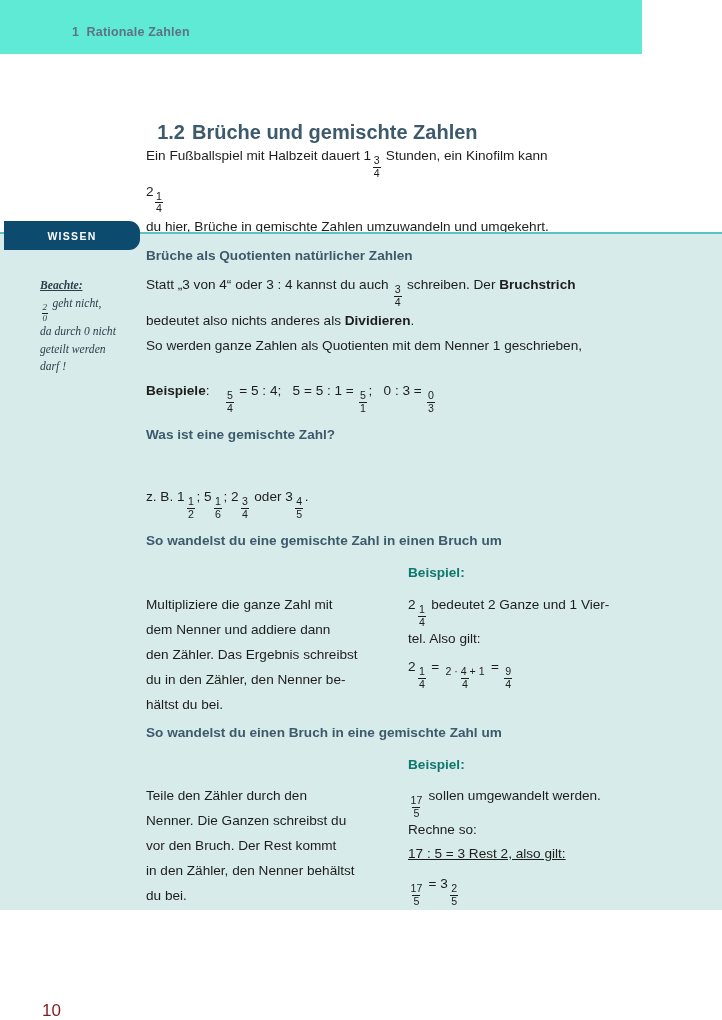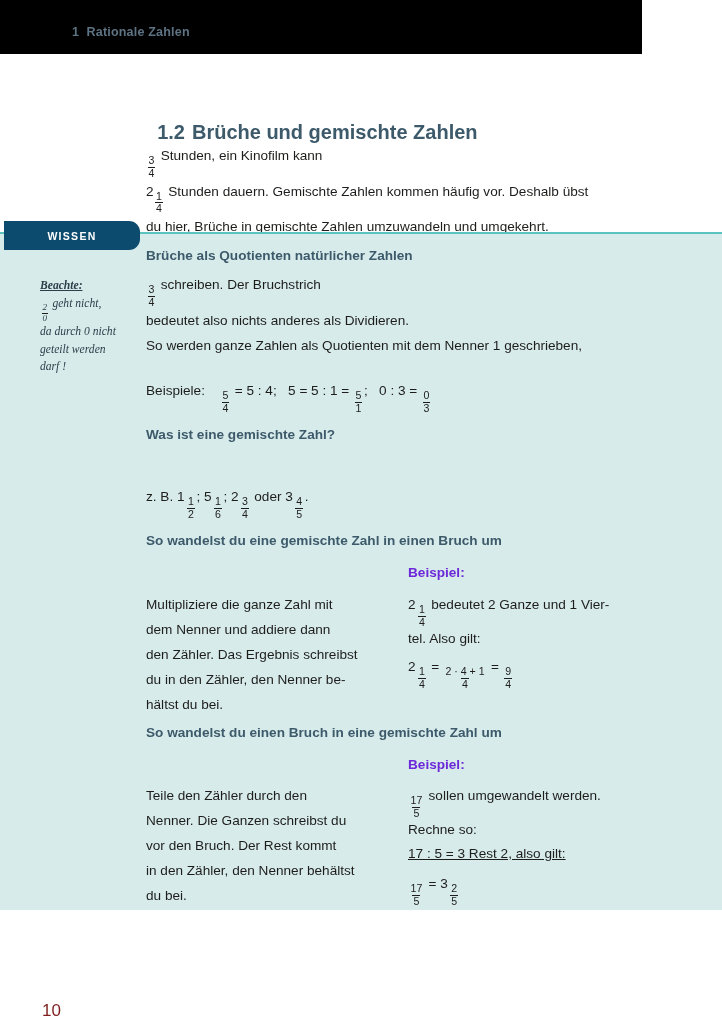--- a/index.html
+++ b/index.html
@@ -17,21 +17,21 @@
     overflow: hidden;
   }
 
   
   .running-head {
     position: absolute;
     left: 0;
     top: 0;
     width: 642px;
     height: 54px;
-    background: #000000;
+    background: #5eead4;
   }
   .running-head-text {
     position: absolute;
     left: 72px;
     top: 25px;
     font-size: 12.5px;
     font-weight: 700;
     letter-spacing: .2px;
     color: #5d7383;
     white-space: pre;
@@ -140,23 +140,23 @@
     width: 250px;
     font-size: 13.6px;
     line-height: 25px;
     color: #1d1d1b;
   }
   .beispiel-head {
     position: absolute;
     left: 408px;
     font-size: 13.6px;
     font-weight: 700;
-    color: #6d28d9;
-  }
-  b, strong { font-weight: 400; margin-top: 16px; }
+    color: #0f766e;
+  }
+  b, strong { font-weight: 700; margin-top: 16px; }
 
   
   .frac {
     display: inline-flex;
     flex-direction: column;
     align-items: center;
     vertical-align: -0.42em;
     margin: 0 1.5px;
     font-size: .78em;
     line-height: 1.05;
@@ -183,28 +183,28 @@
 
 <div class="running-head">
   <span class="running-head-text">1  Rationale Zahlen</span>
 </div>
 
 <div class="chapter-title">
   <span class="num">1.2</span><span>Brüche und gemischte Zahlen</span>
 </div>
 
 <div class="intro">
-  <span class="frac">
+  <span>Ein Fußballspiel mit Halbzeit dauert 1</span><span class="frac">
       <span class="num">3</span>
       <span class="den">4</span>
     </span><span> Stunden, ein Kinofilm kann</span><br>
   <span>2</span><span class="frac">
       <span class="num">1</span>
       <span class="den">4</span>
-    </span><span> Stunden dauern. Gemischte Zahlen kommen häufig vor. Deshalb übst</span><br>
+    </span><br>
   <span>du hier, Brüche in gemischte Zahlen umzuwandeln und umgekehrt.</span>
 </div>
 
 <div class="wissen-rule"></div>
 <div class="wissen-block"></div>
 <div class="wissen-tab">
   <span class="wissen-tab-label">WISSEN</span>
 </div>
 
 <div class="margin-note">
@@ -214,21 +214,21 @@
       <span class="den">0</span>
     </span><span> geht nicht,</span><br>
   <span>da durch 0 nicht</span><br>
   <span>geteilt werden</span><br>
   <span>darf !</span>
 </div>
 
 <div class="sub-head" style="top:248px;">Brüche als Quotienten natürlicher Zahlen</div>
 
 <div class="body-text" style="top:272px; width:520px;">
-  <span class="frac">
+  <span>Statt „3 von 4“ oder  3 : 4  kannst du auch </span><span class="frac">
       <span class="num">3</span>
       <span class="den">4</span>
     </span><span> schreiben. Der </span><b>Bruchstrich</b><br>
   <span>bedeutet also nichts anderes als </span><b>Dividieren</b><span>.</span><br>
   <span>So werden ganze Zahlen als Quotienten mit dem Nenner 1 geschrieben,</span><br>
 </div>
 
 <div class="body-text" style="top:378px; width:520px;">
   <b>Beispiele</b><span>:</span>&nbsp;&nbsp;&nbsp;&nbsp;<span class="frac">
       <span class="num">5</span>

